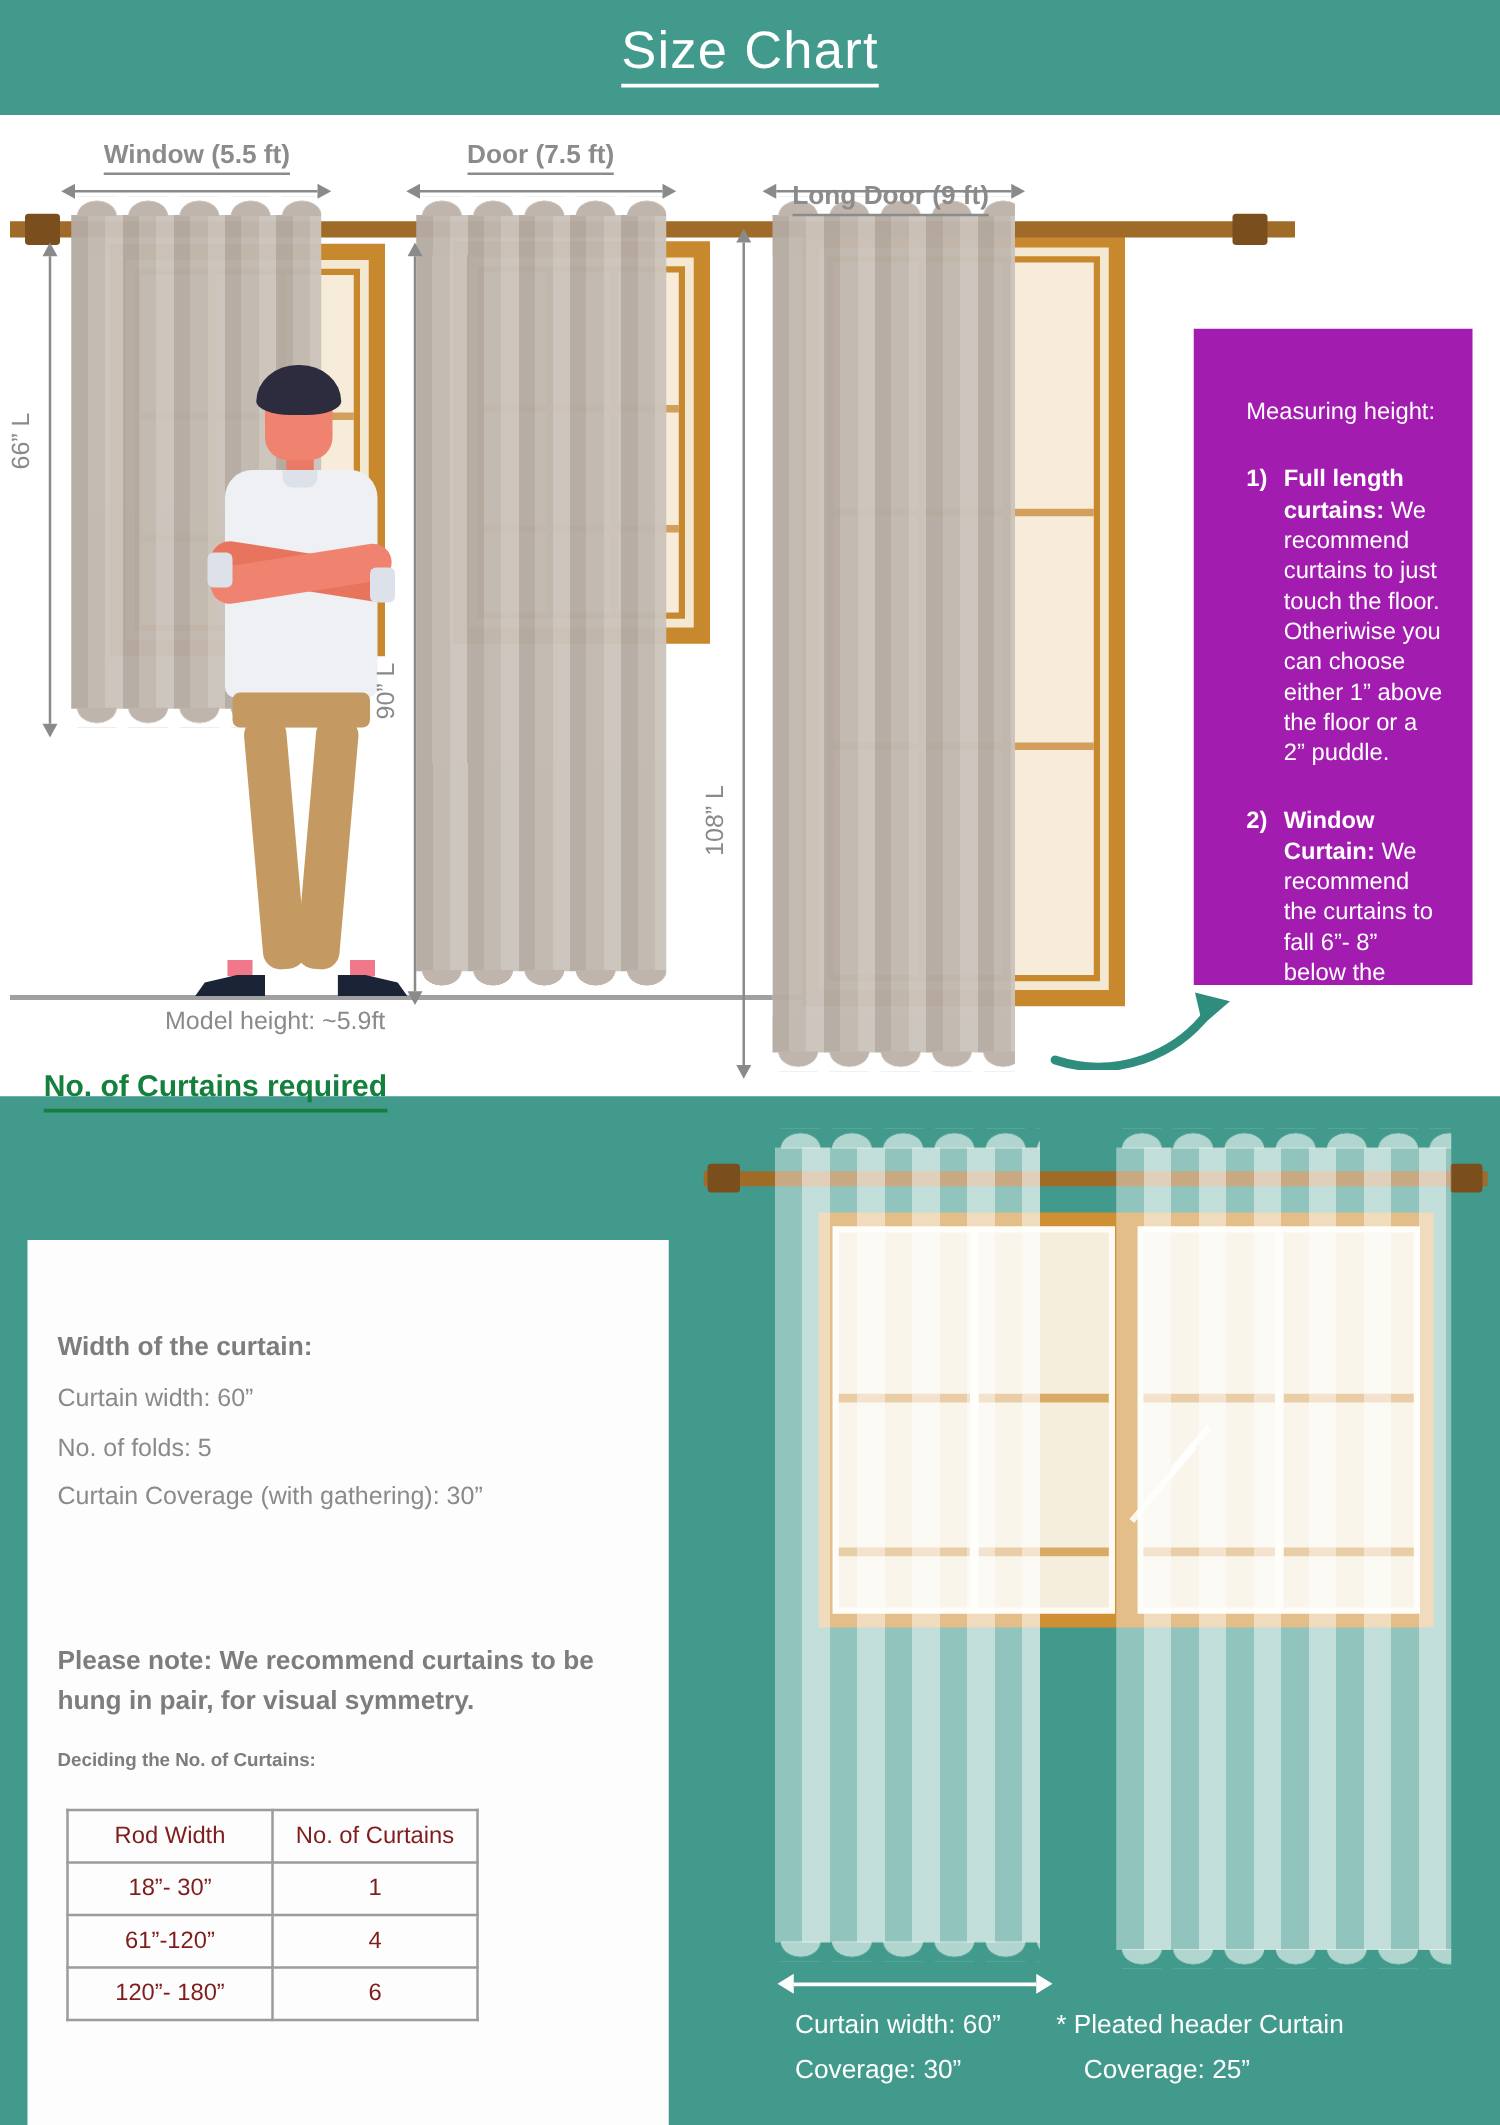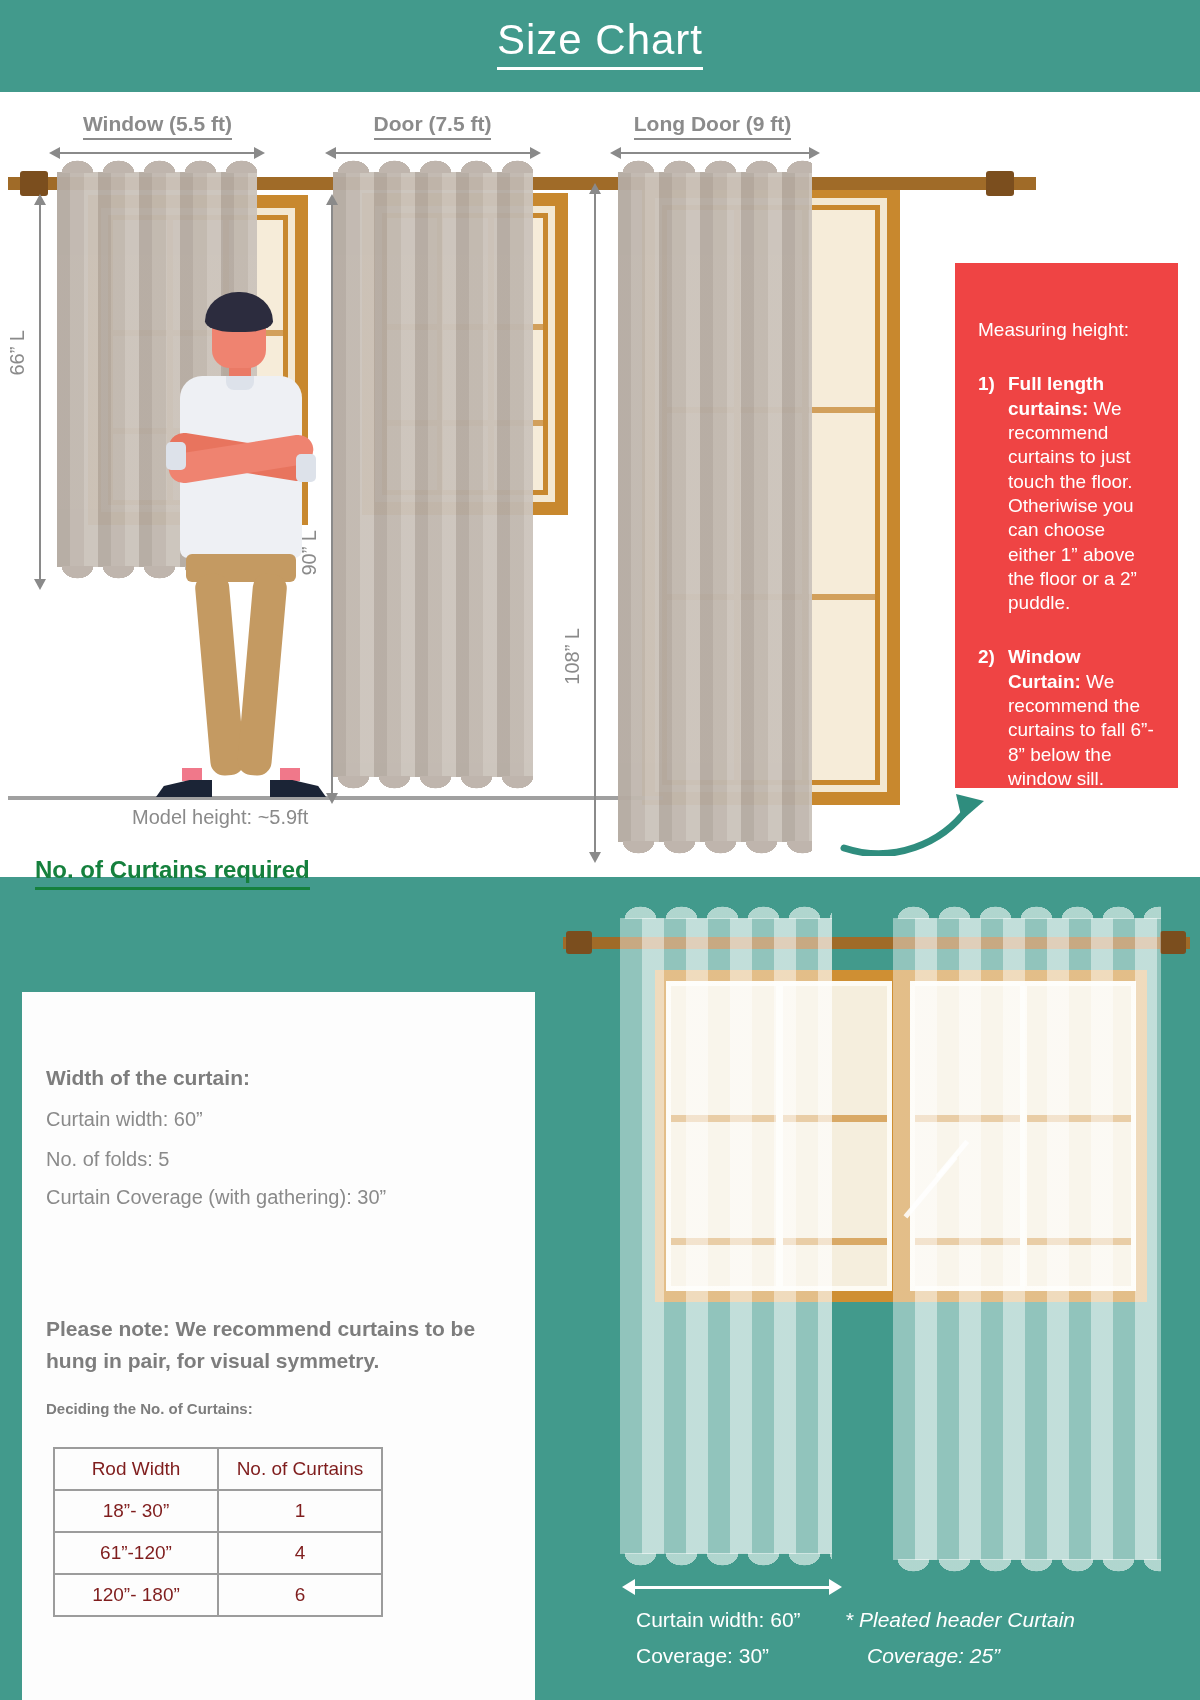--- a/index.html
+++ b/index.html
@@ -76,22 +76,22 @@
   .p-hips{left:36px;top:262px;width:110px;height:28px;background:#c49a62;border-radius:6px;}
   .p-legL{left:44px;top:282px;width:34px;height:202px;background:#c49a62;border-radius:14px;transform:rotate(-5deg);transform-origin:top center;}
   .p-legR{left:104px;top:282px;width:34px;height:202px;background:#c49a62;border-radius:14px;transform:rotate(5deg);transform-origin:top center;}
   .p-sockL{left:32px;top:476px;width:20px;height:13px;background:#f0788a;}
   .p-sockR{left:130px;top:476px;width:20px;height:13px;background:#f0788a;}
   .p-shoe{background:#1b2436;width:56px;height:17px;top:488px;}
   .p-shoeL{left:6px;clip-path:polygon(0 100%,14% 35%,60% 0,100% 0,100% 100%);}
   .p-shoeR{left:120px;clip-path:polygon(0 0,40% 0,86% 35%,100% 100%,0 100%);}
 
   
-  #info-box{position:absolute;left:955px;top:263px;width:223px;height:525px;background:#ef4444;
-    color:#fff;box-sizing:border-box;padding:55px 24px 0 23px;z-index:4;font-size:19px;line-height:1.28;}
+  #info-box{position:absolute;left:955px;top:263px;width:223px;height:525px;background:#a21caf;
+    color:#fff;box-sizing:border-box;padding:55px 24px 0 42px;z-index:4;font-size:19px;line-height:1.28;}
   .ib-item{display:flex;gap:8px;margin-top:30px;}
   .ib-num{font-weight:bold;flex:none;width:22px;}
   .ib-body b{font-weight:bold;}
   #curved-arrow{position:absolute;left:838px;top:792px;z-index:3;}
 
   
   #bottom-band{position:absolute;left:0;top:877px;width:1200px;height:823px;background:#429a8c;}
   #count-heading{position:absolute;left:35px;top:856px;color:#15803d;font-size:24px;font-weight:bold;z-index:2;}
   #card{position:absolute;left:22px;top:992px;width:513px;height:708px;background:#fdfdfd;z-index:2;}
   #card div{position:absolute;color:#8a8a8a;}
@@ -112,37 +112,37 @@
   .bpanel{flex:1;background:#fdfbf4;padding:5px;box-sizing:border-box;}
   .bpane{height:100%;background-color:#f5eedd;
     background-image:linear-gradient(#fdfbf4,#fdfbf4),linear-gradient(#d9a966,#d9a966),linear-gradient(#d9a966,#d9a966);
     background-size:7px 100%,100% 7px,100% 7px;background-position:50% 0,0 44%,0 86%;background-repeat:no-repeat;}
   .shine{position:absolute;background:#fff;opacity:.85;transform:rotate(40deg);z-index:2;}
   #shine1{left:928px;top:1148px;width:5px;height:78px;}
   #shine2{left:950px;top:1136px;width:5px;height:46px;}
 
   
   .bcap{position:absolute;color:#fff;font-size:21px;line-height:1.7;z-index:4;}
-  #cap-pleated{font-style:italic;}
+  #cap-pleated{}
   #cap-pleated .ind{margin-left:22px;}
 </style>
 </head>
 <body>
 
 <div id="stage">
 
   <div id="top-band">
     <div id="page-title"><span class="u">Size Chart</span></div>
   </div>
 
   <div>
 
     <div class="sec-label" style="left:50px;width:215px;"><span class="u">Window (5.5 ft)</span></div>
     <div class="sec-label" style="left:330px;width:205px;"><span class="u">Door (7.5 ft)</span></div>
-    <div class="sec-label" style="left:605px;width:215px;"><span class="u">Long Door (9 ft)</span></div>
+    <div class="sec-label" style="left:605px;width:215px;margin-top:33px;"><span class="u">Long Door (9 ft)</span></div>
 
     <div class="harrow" style="left:60px;top:152px;width:194px;"></div>
     <div class="harrow" style="left:336px;top:152px;width:194px;"></div>
     <div class="harrow" style="left:621px;top:152px;width:188px;"></div>
 
     <div class="rod" style="left:8px;top:177px;width:1028px;height:13px;"></div>
     <div class="finial" style="left:20px;top:171px;width:28px;height:25px;"></div>
     <div class="finial" style="left:986px;top:171px;width:28px;height:25px;"></div>
 
     <div class="frame" style="left:88px;top:195px;width:220px;height:330px;">

